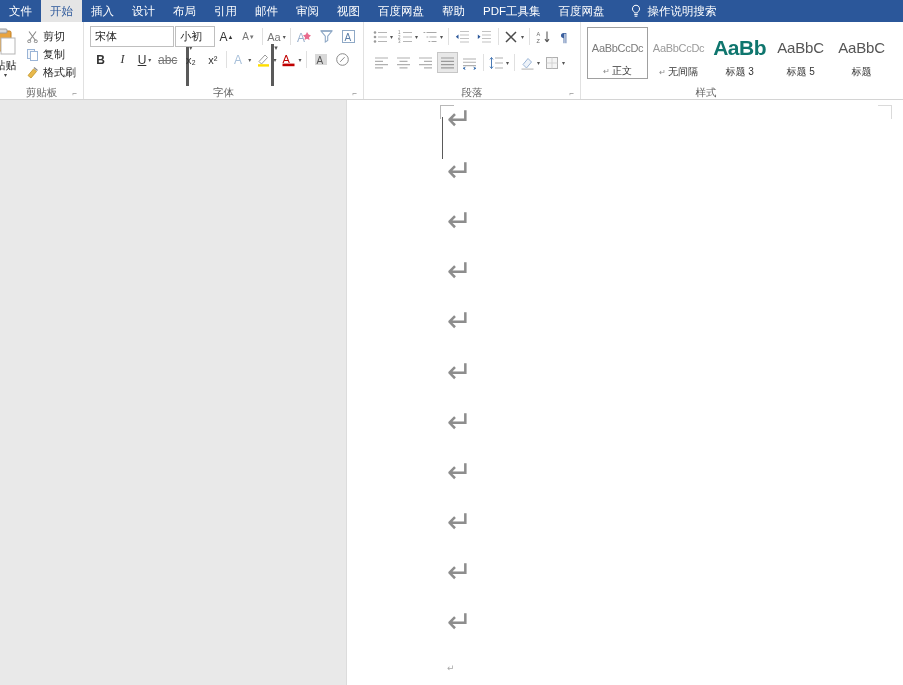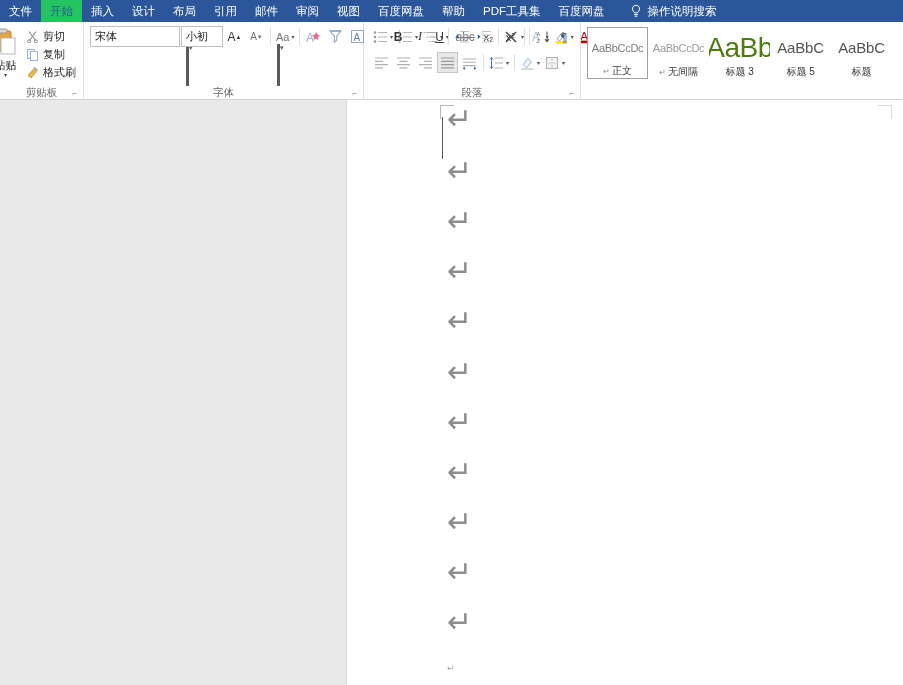--- a/index.html
+++ b/index.html
@@ -23,21 +23,21 @@
   }
   .tab {
     padding: 4px 9px;
     display: flex;
     align-items: center;
     justify-content: center;
     cursor: default;
     line-height: 22px;
   }
   .tab.active {
-    background: #22c55e;
+    background: #e5e5e5;
     color: #2b579a;
   }
   .tellme {
     display: flex;
     align-items: center;
     gap: 6px;
     padding-left: 16px;
     color: #ffffff;
     font-size: 11.5px;
   }
@@ -122,21 +122,21 @@
     height: 17px;
     font-size: 11px;
     color: #262626;
     padding: 0 3px;
     white-space: nowrap;
   }
   .cmd-sm .ico { width: 13px; height: 13px; display:block; }
 
   
   .grp-font { width: 280px; }
-  .fgrid { display: flex; flex-direction: row; gap: 19px; width: 100%; padding-left: 2px;}
+  .fgrid { display: flex; flex-direction: column; gap: 0; width: 100%; padding-left: 2px; justify-content: flex-end;}
   .frow { display: flex; align-items: center; gap: 1px; height: 23px; }
   .fbox {
     border: 1px solid #bfbfbf;
     background: #fff;
     height: 21px;
     display: flex;
     align-items: center;
     font-size: 11px;
     color: #262626;
     padding: 0 2px 0 4px;
@@ -182,21 +182,21 @@
     text-align: center;
   }
   .style-name {
     font-size: 10px; color: #333;
     display: flex; align-items: center; gap: 2px;
     height: 14px; white-space: nowrap;
   }
   .style-pilcrow { font-size: 8px; color: #888; }
   .sp-normal { font-size: 11px; letter-spacing: -0.3px; color: #7a7a7a; }
   .sp-nospace { font-size: 11px; letter-spacing: -0.3px; color: #9a9a9a; }
-  .sp-h1 { font-size: 28px; font-weight: normal; color: #4d7c0f; letter-spacing: -0.5px; }
+  .sp-h1 { font-size: 21px; font-weight: bold; color: #0f766e; letter-spacing: -0.5px; }
   .sp-h2 { font-size: 15px; color: #555; letter-spacing: -0.2px; }
   .sp-h3 { font-size: 15px; color: #555; letter-spacing: -0.2px; }
   .sp-h4 { font-size: 15px; color: #2b579a; letter-spacing: -0.2px; }
 
   
   .docarea {
     position: absolute;
     left: 0; top: 100px;
     width: 903px; height: 585px;
     background: #e9e9e9;
@@ -591,20 +591,23 @@
           <span class="style-name">
               <span>标题</span>
             </span>
         </div>
         <div class="style-item">
           <span class="style-prev sp-h4">Aa</span>
 
         </div>
       </div>
     </div>
+    <div class="group-label" style="width:250px;">
+      <span>样式</span>
+    </div>
   </div>
 
 </div>
 
 <div class="docarea">
   <div class="page">
     <div class="margin-mark-tl"></div>
     <div class="margin-mark-tr"></div>
     <div class="caret"></div>
     <div id="pmarks">

